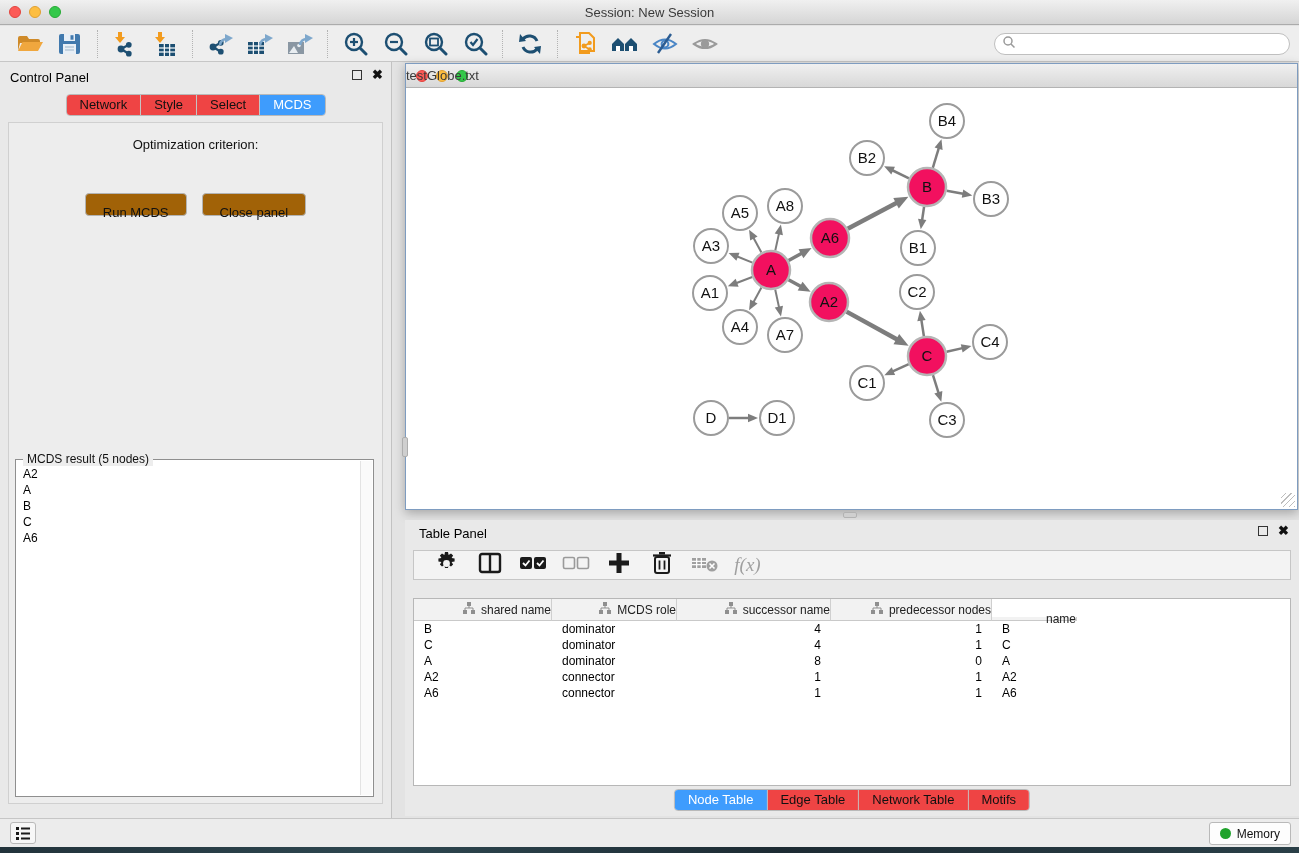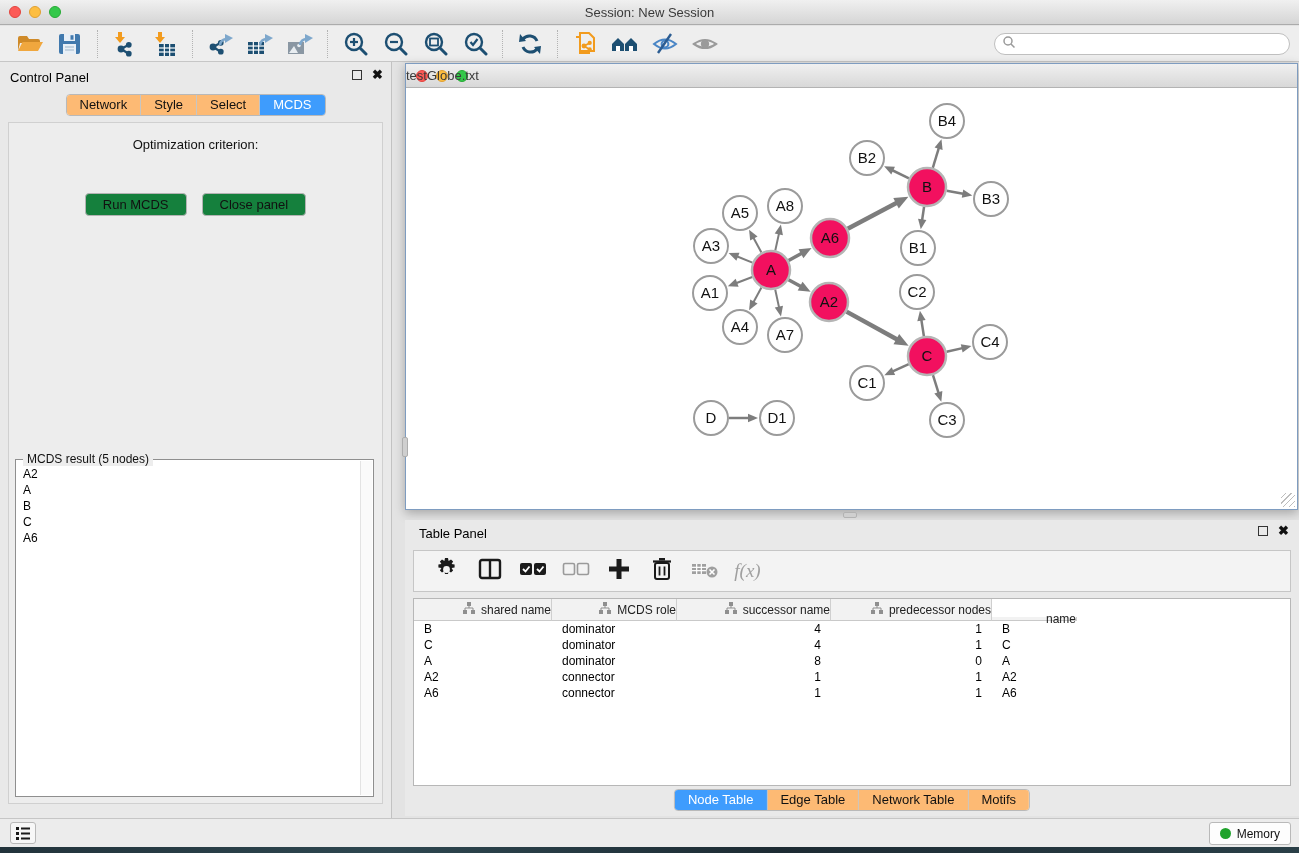--- a/index.html
+++ b/index.html
@@ -24,50 +24,50 @@
   .searchbox{position:absolute;right:9px;top:7px;width:296px;height:22px;background:#fff;border:1px solid #bfbfbf;border-radius:12px;display:flex;align-items:center;padding-left:7px;}
   .searchbox input{border:none;outline:none;flex:1;height:18px;font-size:12px;background:transparent;font-family:"Liberation Sans",sans-serif;}
 
   
   .control-panel{position:absolute;left:0;top:62px;width:392px;height:756px;background:#e9e9e9;border-right:1px solid #c2c2c2;}
   .panel-head-title{position:absolute;left:10px;top:8px;font-size:13px;color:#000000;}
   .panel-head-icons{position:absolute;right:8px;top:8px;display:flex;gap:10px;align-items:center;}
   .float-ic{width:10px;height:10px;border:1.6px solid #333;display:inline-block;}
   .close-ic{font-size:13px;font-weight:bold;color:#111;line-height:10px;}
   .segtabs{position:absolute;display:inline-flex;background:#fff;border:1px solid #b9b9b9;border-radius:4px;overflow:hidden;height:22px;}
-  .segtab{font-size:13px;color:#111;line-height:20px;padding:0 13px;border-right:1px solid #c6c6c6;background:#fdba74;cursor:default;}
+  .segtab{font-size:13px;color:#111;line-height:20px;padding:0 13px;border-right:1px solid #c6c6c6;background:#ef4444;cursor:default;}
   .segtab:last-child{border-right:none;}
   .segtab.active{background:#3e9cfd;color:#fff;}
   .cp-tabs{top:32px;left:50%;transform:translateX(-50%);}
   .cp-body{position:absolute;left:8px;right:8px;top:60px;bottom:14px;background:#ededed;border:1px solid #d0d0d0;}
   .opt-label{position:absolute;top:14px;left:0;right:0;text-align:center;font-size:13px;color:#111;}
   .dropdown{position:absolute;left:34px;top:36px;width:312px;height:23px;background:#fff;border:1px solid #a8a8a8;border-radius:4px;font-size:13px;color:#111;line-height:21px;padding-left:8px;}
   .dd-step{position:absolute;right:0;top:0;width:19px;height:21px;background:linear-gradient(#6cb1fd,#2e7ef7);border-radius:0 3px 3px 0;display:flex;flex-direction:column;align-items:center;justify-content:center;gap:2px;}
   .dd-up{width:0;height:0;border-left:4px solid transparent;border-right:4px solid transparent;border-bottom:5px solid #fff;}
   .dd-dn{width:0;height:0;border-left:4px solid transparent;border-right:4px solid transparent;border-top:5px solid #fff;}
   .cp-buttons{position:absolute;top:70px;left:0;right:0;display:flex;justify-content:center;gap:15px;}
-  .mac-btn{height:23px;background:#15803d;border:1px solid #b3b3b3;border-radius:4px;font-size:13px;color:#111;padding:0 17px;line-height:21px;}
+  .mac-btn{height:23px;background:#a16207;border:1px solid #b3b3b3;border-radius:4px;font-size:13px;color:#111;padding:8px 17px;line-height:21px;}
   .result-fieldset{position:absolute;left:6px;right:8px;top:336px;bottom:6px;background:#fff;border:1px solid #8f8f8f;}
   .result-legend{position:absolute;top:-8px;left:7px;background:#ededed;padding:0 4px;font-size:12px;color:#111;}
   .result-list{position:absolute;left:1px;top:2px;bottom:1px;right:14px;font-size:12px;color:#000;padding:4px 0 0 6px;line-height:16px;overflow:hidden;}
   .result-scroll{position:absolute;right:1px;top:1px;bottom:1px;width:12px;background:#fafafa;border-left:1px solid #e3e3e3;}
 
   
   .net-window{position:absolute;left:405px;top:63px;width:893px;height:447px;background:#fff;border:1px solid #7e9cc0;box-shadow:0 3px 10px rgba(0,0,0,.28);}
   .nw-titlebar{position:absolute;left:0;top:0;right:0;height:24px;background:linear-gradient(#f0f0f0,#d8d8d8);border-bottom:1px solid #b3b3b3;}
   .nw-lights{position:absolute;left:10px;top:6px;display:flex;gap:8px;}
   .nw-title{position:absolute;left:0;right:0;line-height:24px;font-size:13px;color:#3a3a3a;}
   .nw-canvas{position:absolute;left:0;top:25px;right:0;bottom:0;background:#fff;overflow:hidden;}
   .resize-grip{position:absolute;right:2px;bottom:2px;width:14px;height:14px;background:repeating-linear-gradient(135deg,transparent 0 3px,#bdbdbd 3px 4px);}
   .split-handle-left{position:absolute;left:402px;top:437px;width:6px;height:20px;background:#cfcfcf;border:1px solid #adadad;border-radius:2px;}
   .split-handle-bottom{position:absolute;left:843px;top:512px;width:14px;height:6px;background:#cfcfcf;border:1px solid #b2b2b2;border-radius:2px;}
 
   
   .table-panel{position:absolute;left:405px;top:520px;right:0;height:296px;background:#e9e9e9;}
-  .tp-toolbar{position:absolute;left:8px;right:8px;top:30px;height:42px;background:#f3f3f3;border:1px solid #c6c6c6;display:flex;align-items:center;padding-left:14px;gap:6px;}
+  .tp-toolbar{position:absolute;left:8px;right:8px;top:30px;height:30px;background:#f3f3f3;border:1px solid #c6c6c6;display:flex;align-items:center;padding-left:14px;gap:6px;}
   .tp-btn{width:37px;height:34px;display:flex;align-items:center;justify-content:center;}
   .fx-label{font-size:19px;color:#9f9f9f;font-family:"Liberation Serif",serif;font-style:italic;}
   .tbl-wrap{position:absolute;left:8px;right:8px;top:78px;height:188px;background:#fff;border:1px solid #b7b7b7;overflow:hidden;}
   .tbl-header{display:flex;height:22px;}
   .th-cell{background:#f2f2f2;border-right:1px solid #cfcfcf;border-bottom:1px solid #c9c9c9;display:flex;align-items:center;justify-content:flex-end;gap:6px;font-size:12px;color:#222;}
   .th-filler{flex:1;background:#fff;}
   .tbl-row{display:flex;height:16px;font-size:12px;color:#000;}
   .td{display:flex;align-items:center;}
   .td.l{padding-left:10px;}
   .td.r{justify-content:flex-end;padding-right:10px;}

